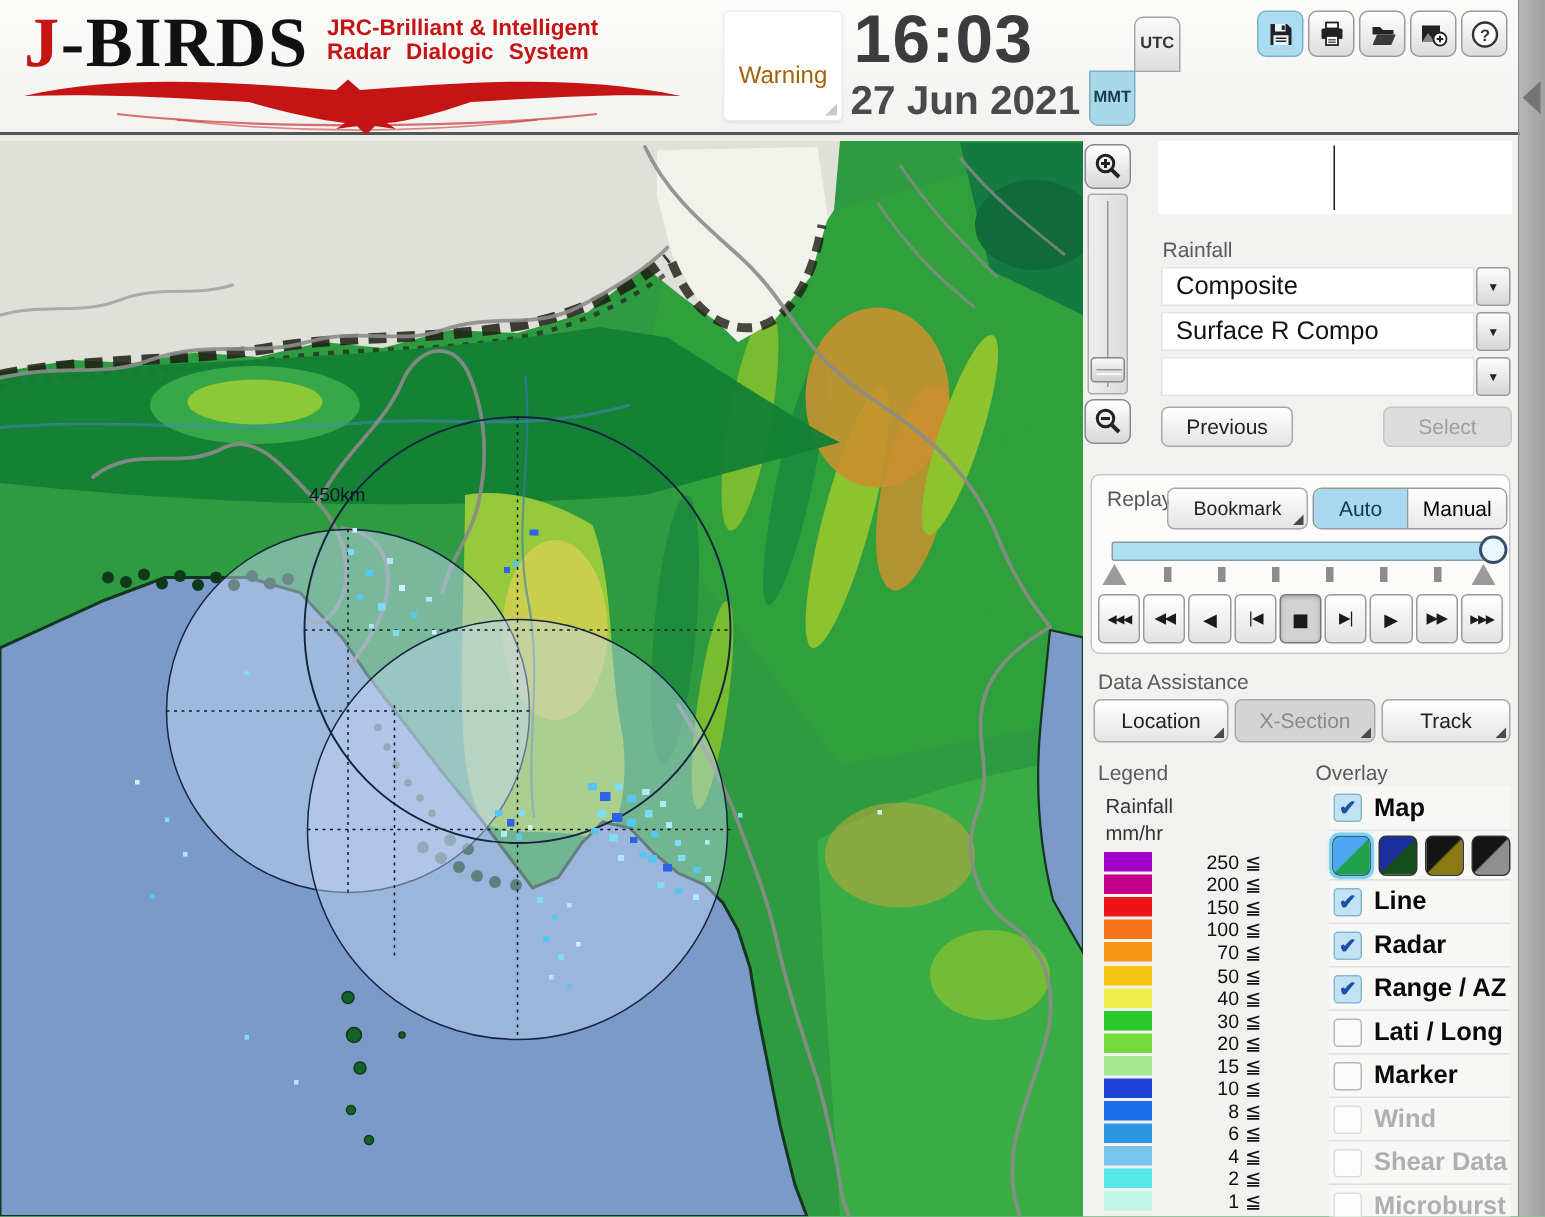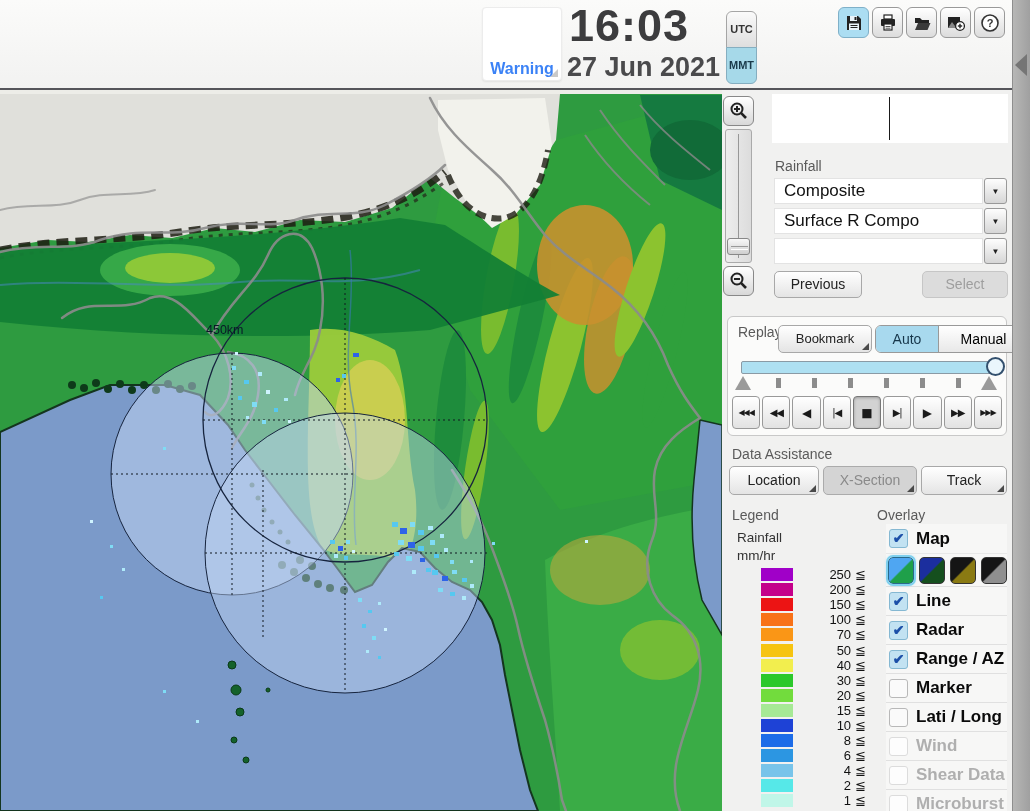--- a/index.html
+++ b/index.html
@@ -14,30 +14,30 @@
   #logo-title { position:absolute; left:8px; top:0px; font-family:"Liberation Serif", serif;
                 font-weight:bold; font-size:47px; letter-spacing:1px; color:#111; white-space:nowrap; }
   #logo-title .red { color:#C41414; }
   #logo-tagline { position:absolute; left:210px; top:9px; color:#C41414; font-weight:bold;
                   font-size:15px; line-height:16px; white-space:nowrap; }
   #logo-tagline .l2 { word-spacing:6px; }
   #eagle { position:absolute; left:6px; top:46px; }
 
   #warning-btn { position:absolute; left:482px; top:7px; width:80px; height:74px; background:#FFF;
                  border:1px solid #ECECEC; border-radius:4px; box-shadow:0 1px 2px rgba(0,0,0,.07);
-                 color:#3b82f6; font-size:16px; text-align:center; padding-top:52px;font-weight:bold; }
+                 color:#a16207; font-size:16px; text-align:center; padding-top:34px; }
   #warning-btn .grip { position:absolute; right:3px; bottom:3px; width:0; height:0;
                  border-left:8px solid transparent; border-bottom:8px solid #C9C9C9; }
   #clock-time { position:absolute; left:569px; top:0px; font-size:45px; font-weight:bold;
                 color:#3C3C3E; letter-spacing:1px; }
   #clock-date { position:absolute; left:567px; top:52px; font-size:27px; color:#4A4A4C;font-weight:bold; }
 
   .tz-btn { position:absolute; left:726px; width:31px; height:37px; border:1px solid #A5A5A5;
             font-size:11px; font-weight:bold; color:#333; text-align:center; line-height:35px; cursor:pointer; }
-  #tz-utc { top:11px; border-radius:6px 6px 0 0; background:linear-gradient(#FAFAFA,#DEDEDE); }
+  #tz-utc { top:11px; border-radius:6px 6px 0 0; background:linear-gradient(#FAFAFA,#DEDEDE);margin-left:30px; }
   #tz-mmt { top:47px; border-radius:0 0 6px 6px; background:#A6D9E9; border-color:#85AEC0; color:#1A3A4A; }
 
   #toolbar { position:absolute; left:838px; top:7px; display:flex; gap:3px; }
   .tool-btn { width:31px; height:31px; border:1px solid #999; border-radius:6px;
               background:linear-gradient(#FFF,#DCDCDC); display:flex; align-items:center;
               justify-content:center; cursor:pointer; }
   .tool-btn.active { background:#ABDDF2; border-color:#7FB0C8; }
 
   
   #edge-strip { position:absolute; right:0; top:0; width:18px; height:811px;
@@ -83,21 +83,21 @@
   #select-btn { position:absolute; left:922px; top:271px; width:86px; height:27px; line-height:25px;
                 background:#DCDCDC; border-color:#C6C6C6; color:#9E9E9E; }
 
   
   #replay-box { position:absolute; left:727px; top:316px; width:280px; height:120px;
                 border:1px solid #C8C8C8; border-radius:6px; background:#FBFBFA; }
   #replay-label { position:absolute; left:10px; top:7px; font-size:14px; color:#5A5A5A; }
   #bookmark-btn { position:absolute; left:50px; top:8px; width:94px; height:28px; line-height:26px; font-size:13px; }
   .fold { position:absolute; right:2px; bottom:2px; width:0; height:0;
           border-left:7px solid transparent; border-bottom:7px solid #4A4A4A; }
-  #mode-group { position:absolute; left:147px; top:8px; width:154px; height:28px;
+  #mode-group { position:absolute; left:147px; top:8px; width:130px; height:28px;
                 border:1px solid #999; border-radius:6px; overflow:hidden; display:flex; }
   #mode-auto { width:63px; background:#A8D9EE; color:#16364A; font-size:14px; text-align:center;
                line-height:26px; border-right:1px solid #999; cursor:pointer; }
   #mode-manual { flex:1; background:linear-gradient(#FFF,#E8E8E8); font-size:14px;
                text-align:center; line-height:26px; cursor:pointer; }
   #replay-slider { position:absolute; left:13px; top:44px; width:253px; height:13px;
                 background:#AEE0F2; border:1px solid #8A9AA5; border-radius:2px; cursor:pointer; }
   #slider-handle { position:absolute; left:258px; top:40px; width:19px; height:19px; border-radius:50%;
                 background:#EAF6FC; border:2px solid #33506E; cursor:pointer; }
   .end-tri { position:absolute; top:59px; width:0; height:0; border-left:8px solid transparent;
@@ -118,21 +118,21 @@
   
   .da-btn { position:absolute; top:466px; height:29px; line-height:27px; }
   #da-location { left:729px; width:90px;text-align:center; }
   #da-xsection { left:823px; width:94px; background:#D4D4D4; border-color:#ABABAB; color:#8A8A8A; }
   #da-track { left:921px; width:86px; }
 
   
   #legend-unit1 { position:absolute; left:737px; top:530px; font-size:13.5px; color:#333; }
   #legend-unit2 { position:absolute; left:737px; top:548px; font-size:13.5px; color:#333; }
   #legend-rows { position:absolute; left:736px; top:567px; width:130px; }
-  .legend-row { display:flex; align-items:center; height:15.1px;justify-content:flex-end; }
+  .legend-row { display:flex; align-items:center; height:15.1px; }
   .legend-row .sw { width:32px; height:13px; margin-right:8px; }
   .legend-row .lval { width:50px; text-align:right; font-size:13px; color:#111; }
   .legend-row .lsym { margin-left:4px; font-size:13px; color:#111; }
 
   
   #overlay-rows { position:absolute; left:886px; top:524px; width:121px; background:#F7F7F6; }
   .ov-row { display:flex; align-items:center; height:29px; padding-left:3px; }
   .ov-row.sep { border-top:1px solid #E0E0E0; }
   .cbx { width:19px; height:19px; border:1px solid #B8B8B8; border-radius:3px; background:#FAFAFA;
          margin-right:8px; font-size:14px; font-weight:bold; color:#1C4FA8; text-align:center;
@@ -345,20 +345,34 @@
     <div class="zoom-btn" id="zoom-out">
       <svg width="20" height="20" viewBox="0 0 20 20">
         <circle cx="8" cy="8" r="5.5" fill="none" stroke="#222" stroke-width="2"></circle>
         <line x1="12.2" y1="12.2" x2="17" y2="17" stroke="#222" stroke-width="2.6"></line>
         <line x1="5" y1="8" x2="11" y2="8" stroke="#222" stroke-width="2"></line>
       </svg>
     </div>
   </div>
 
   <div id="header">
+    <div id="logo">
+      <div id="logo-title"><span class="red">J</span><span>-BIRDS</span></div>
+      <div id="logo-tagline">
+        <div class="l1">JRC-Brilliant &amp; Intelligent</div>
+        <div class="l2">Radar Dialogic System</div>
+      </div>
+      <svg id="eagle" width="446" height="42" viewBox="0 0 446 42">
+        <path d="M2,16 C70,0 150,8 210,12 L218,5 L226,12 C286,8 366,0 440,16
+                 C386,14 336,18 300,20 C276,28 258,33 244,34 L250,38 L236,36 L230,42 L224,36 L210,38 L216,34
+                 C200,32 176,27 152,20 C114,18 58,14 2,16 Z" fill="#C41414"></path>
+        <path d="M64,28 C154,38 294,38 384,28" fill="none" stroke="#C41414" stroke-width="1.5" opacity=".6"></path>
+        <path d="M104,32 C184,41 264,41 344,32" fill="none" stroke="#C41414" stroke-width="1" opacity=".5"></path>
+      </svg>
+    </div>
 
     <div id="warning-btn">
       <span>Warning</span>
       <div class="grip"></div>
     </div>
 
     <div id="clock-time">16:03</div>
     <div id="clock-date">27 Jun 2021</div>
 
     <div class="tz-btn" id="tz-utc">UTC</div>
@@ -578,25 +592,25 @@
       <div class="ov-row sep">
         <div class="cbx on">✔</div>
         <span class="ov-label">Radar</span>
       </div>
       <div class="ov-row sep">
         <div class="cbx on">✔</div>
         <span class="ov-label">Range / AZ</span>
       </div>
       <div class="ov-row sep">
         <div class="cbx"></div>
+        <span class="ov-label">Lati / Long</span>
+      </div>
+      <div class="ov-row sep">
+        <div class="cbx"></div>
         <span class="ov-label">Marker</span>
-      </div>
-      <div class="ov-row sep">
-        <div class="cbx"></div>
-        <span class="ov-label">Lati / Long</span>
       </div>
       <div class="ov-row sep">
         <div class="cbx dis"></div>
         <span class="ov-label dim">Wind</span>
       </div>
       <div class="ov-row sep">
         <div class="cbx dis"></div>
         <span class="ov-label dim">Shear Data</span>
       </div>
       <div class="ov-row sep">

